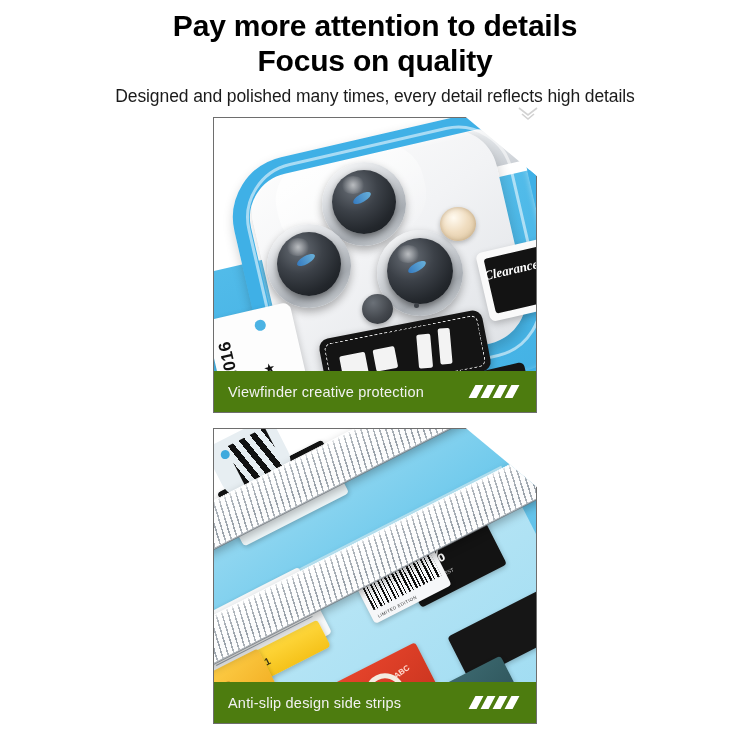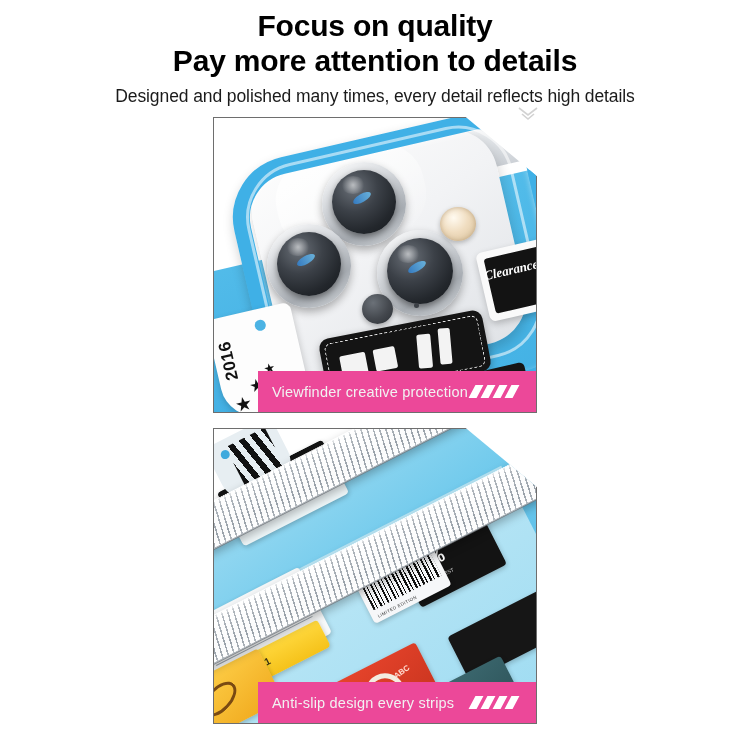--- a/index.html
+++ b/index.html
@@ -39,23 +39,23 @@
     clip-path:polygon(0 0, 78% 0, 100% 20%, 100% 100%, 0 100%);
   }
   #panel-1{top:117px;height:296px;}
   #panel-2{top:428px;height:296px;}
 
   .panel-stage{position:absolute;inset:0;overflow:hidden;}
 
   
   .caption-bar{
     position:absolute;left:0;right:0;bottom:0;height:41px;
-    background:#ec4899;
+    background:#4d7c0f;
     display:flex;align-items:center;
-    padding:0 14px;box-sizing:border-box;margin-left:44px;
+    padding:0 14px;box-sizing:border-box;
   }
   .caption-text{
     color:#f2f2f2;font-size:14.5px;letter-spacing:0.2px;
     white-space:nowrap;
   }
   .slashes{margin-left:auto;display:flex;gap:4px;padding-right:6px;}
   .slash{
     width:8px;height:13px;background:#ffffff;
     transform:skewX(-28deg);
   }
@@ -340,22 +340,22 @@
     transform:rotate(-27deg);
     clip-path:polygon(0 0,100% 48%,0 100%);
   }
 </style>
 </head>
 <body>
 
 <div class="page">
 
   <div class="header">
+    <div class="title-line">Pay more attention to details</div>
     <div class="title-line">Focus on quality</div>
-    <div class="title-line">Pay more attention to details</div>
     <div class="subtitle">Designed and polished many times, every detail reflects high details</div>
   </div>
 
   <div class="chevron-deco">
     <svg width="24" height="18" viewBox="0 0 24 18">
       <path d="M3 2 L12 9 L21 2" fill="none" stroke="#d2d2d2" stroke-width="1.6"></path>
       <path d="M6 8 L12 13 L18 8" fill="none" stroke="#d2d2d2" stroke-width="1.6"></path>
     </svg>
   </div>
 
@@ -484,21 +484,21 @@
 
       <div class="lbl teal-card"></div>
 
       <div class="strip-edge" id="strip-edge-1"></div>
       <div class="strip" id="strip-top"></div>
       <div class="strip-edge" id="strip-edge-2"></div>
       <div class="strip" id="strip-bottom"></div>
     </div>
 
     <div class="caption-bar">
-      <span class="caption-text">Anti-slip design every strips</span>
+      <span class="caption-text">Anti-slip design side strips</span>
       <span class="slashes">
         <i class="slash"></i>
           <i class="slash"></i>
           <i class="slash"></i>
           <i class="slash"></i>
       </span>
     </div>
   </div>
 
 </div>

